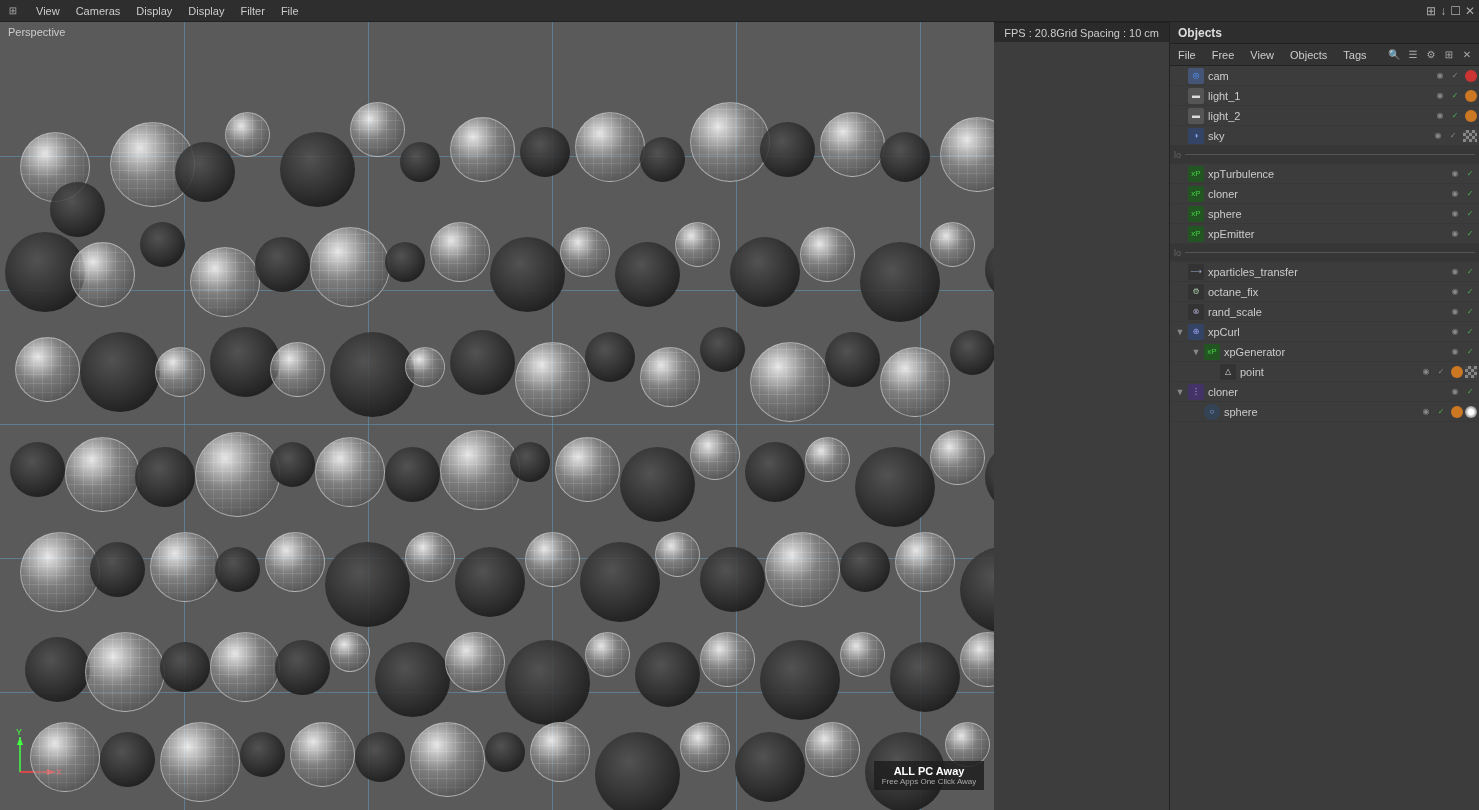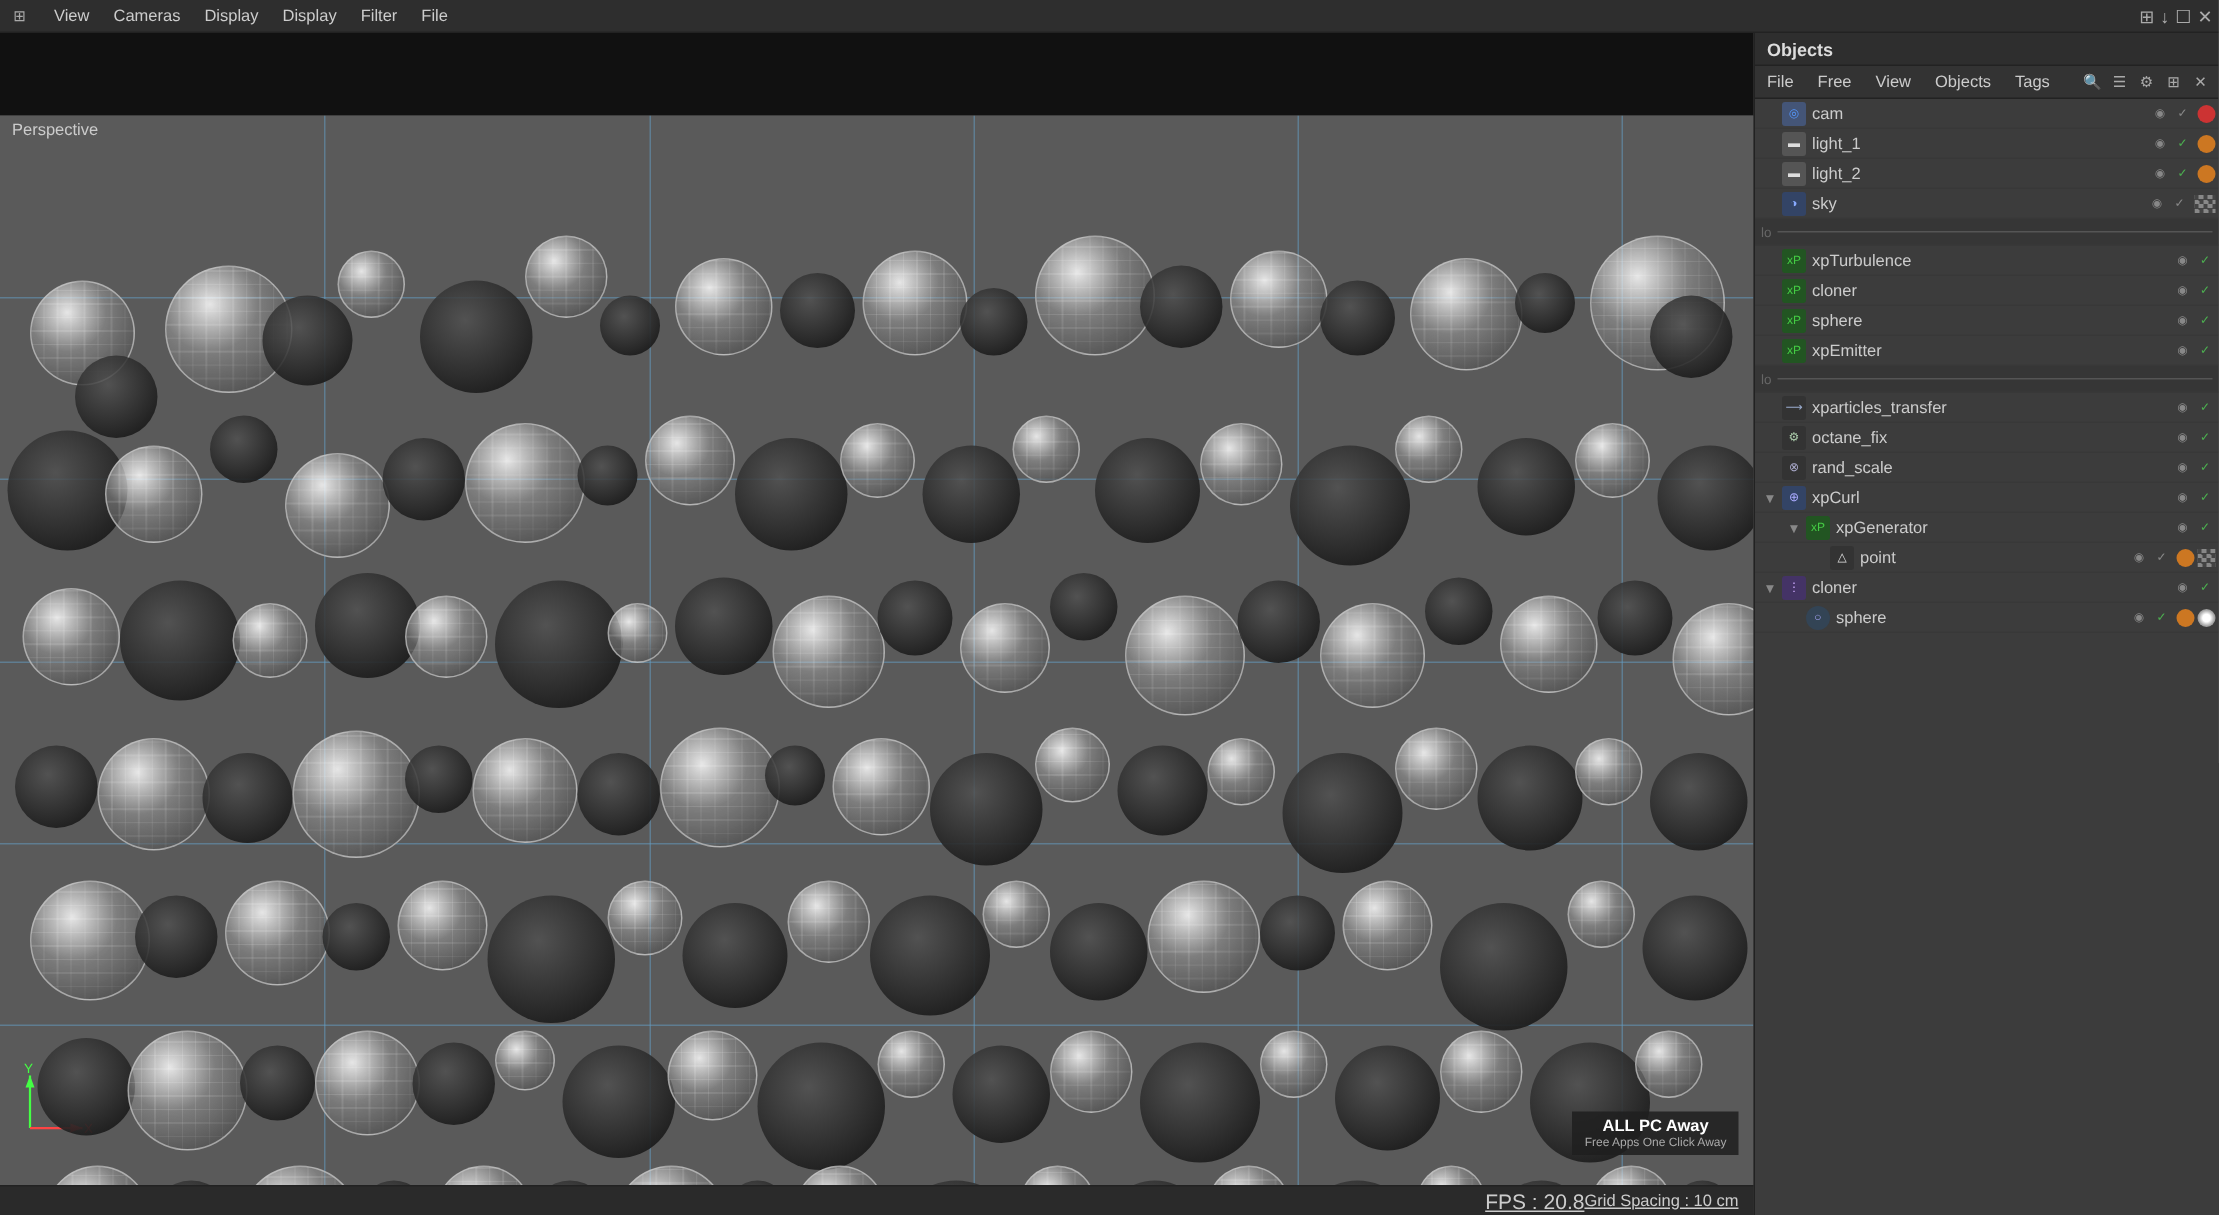--- a/index.html
+++ b/index.html
@@ -54,24 +54,23 @@
     #main-content {
       display: flex;
       flex: 1;
       overflow: hidden;
     }
 
     
     #viewport-container {
       flex: 1;
       display: flex;
-      flex-direction: column;
+      flex-direction: row;
       position: relative;
       overflow: hidden;
-      text-decoration: underline;
     }
 
     #viewport-label {
       position: absolute;
       top: 4px;
       left: 8px;
       color: #ccc;
       font-size: 11px;
       z-index: 10;
       pointer-events: none;
@@ -115,21 +114,21 @@
       display: flex;
       align-items: center;
       padding: 0 10px;
       flex-shrink: 0;
       border-top: 1px solid #222;
     }
     #status-bar .fps {
       flex: 1;
       text-align: right;
       color: #ccc;
-      font-size: 14px;
+      font-size: 11px;
     }
     #status-bar .grid-spacing {
       color: #ccc;
       font-size: 11px;
     }
 
     
     #right-panel {
       width: 310px;
       background: #3c3c3c;

